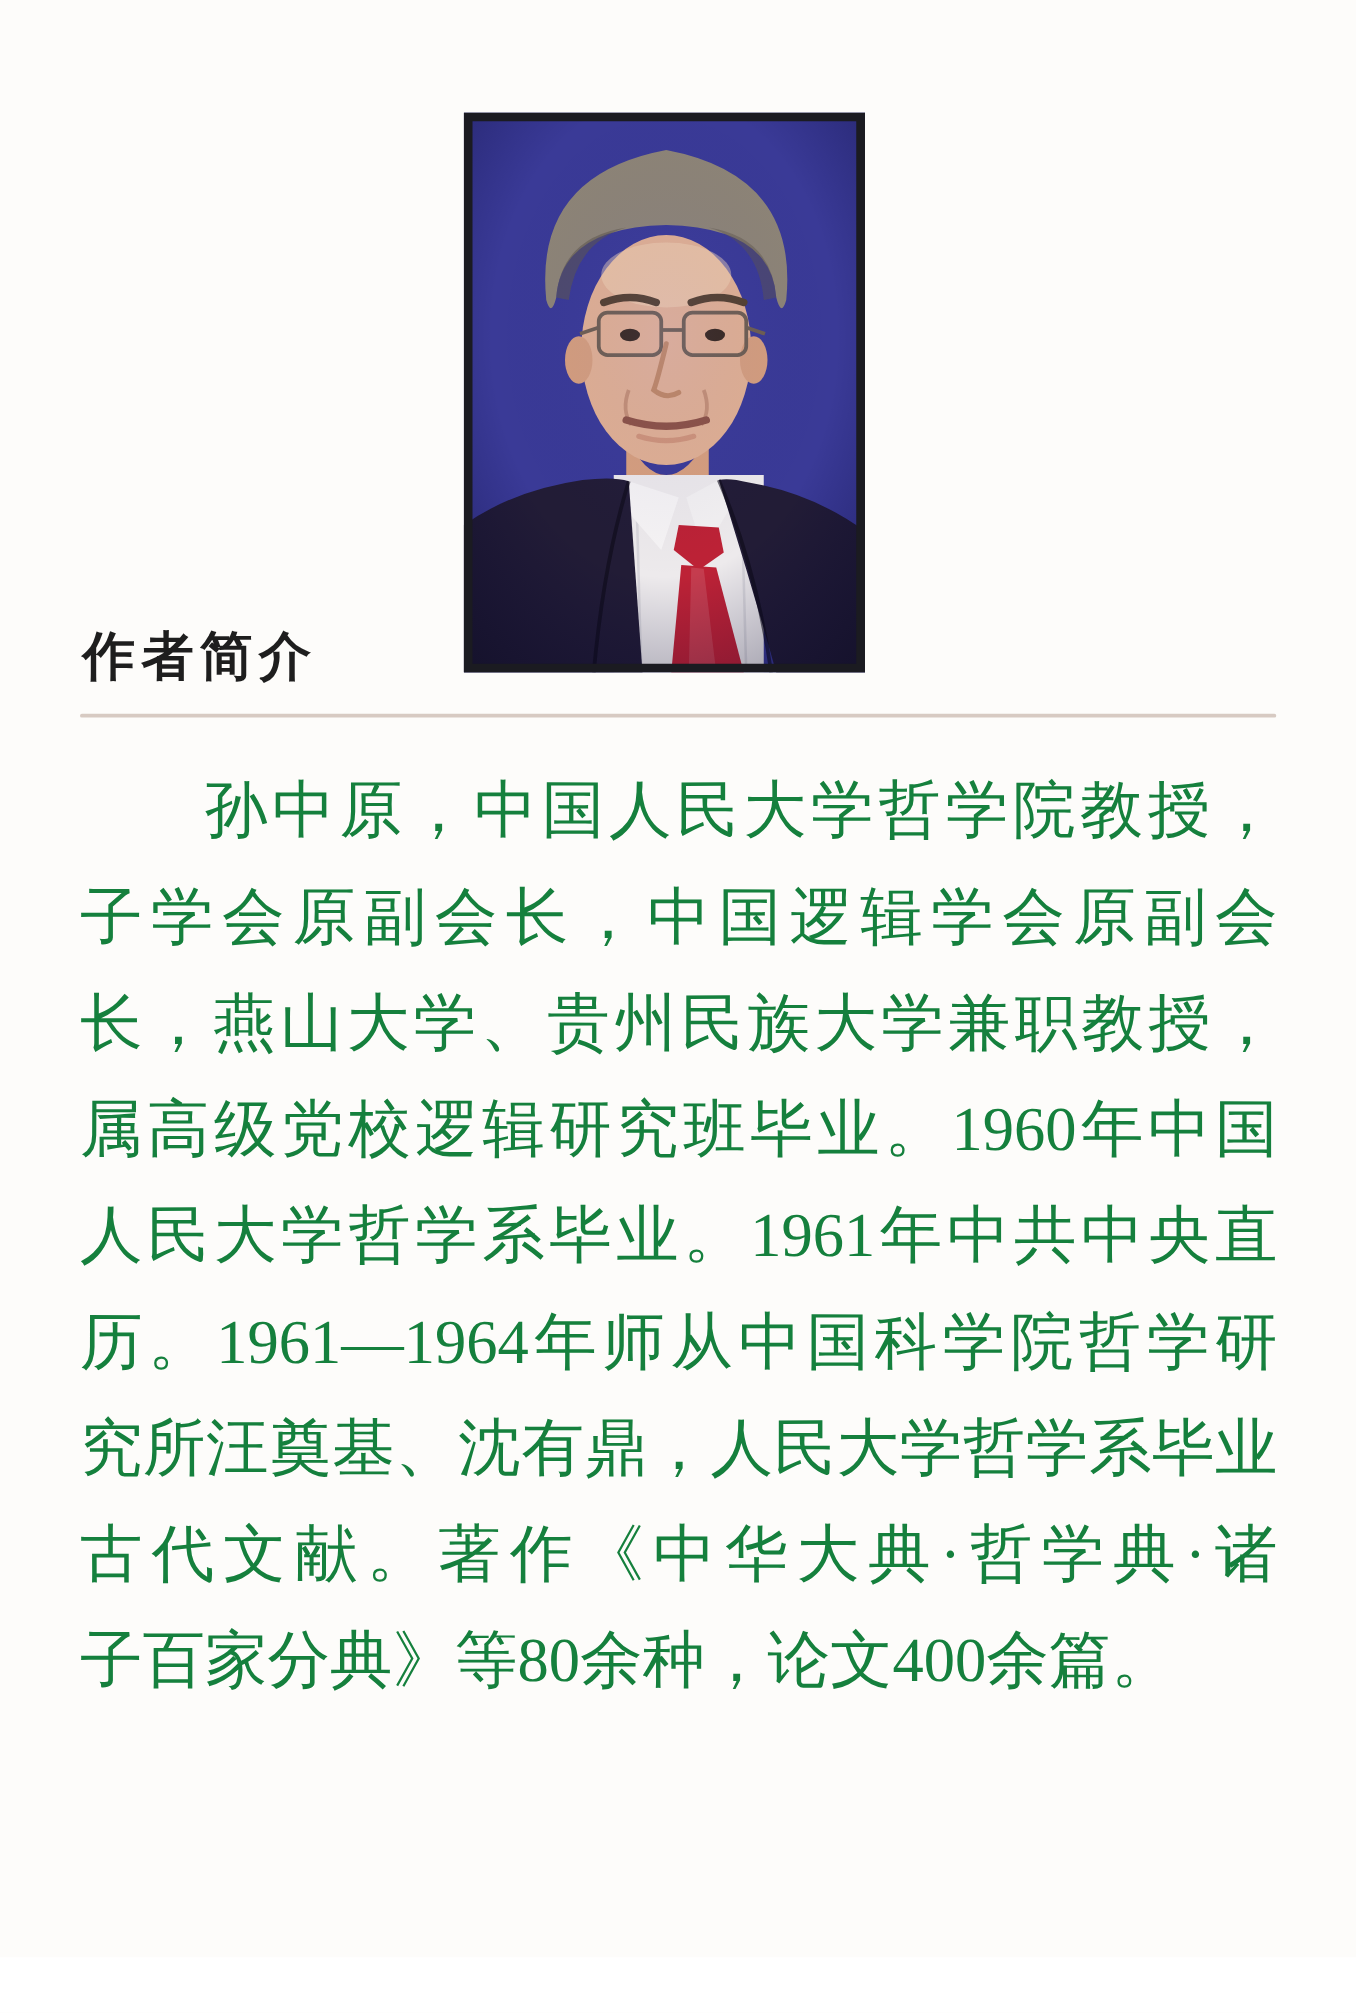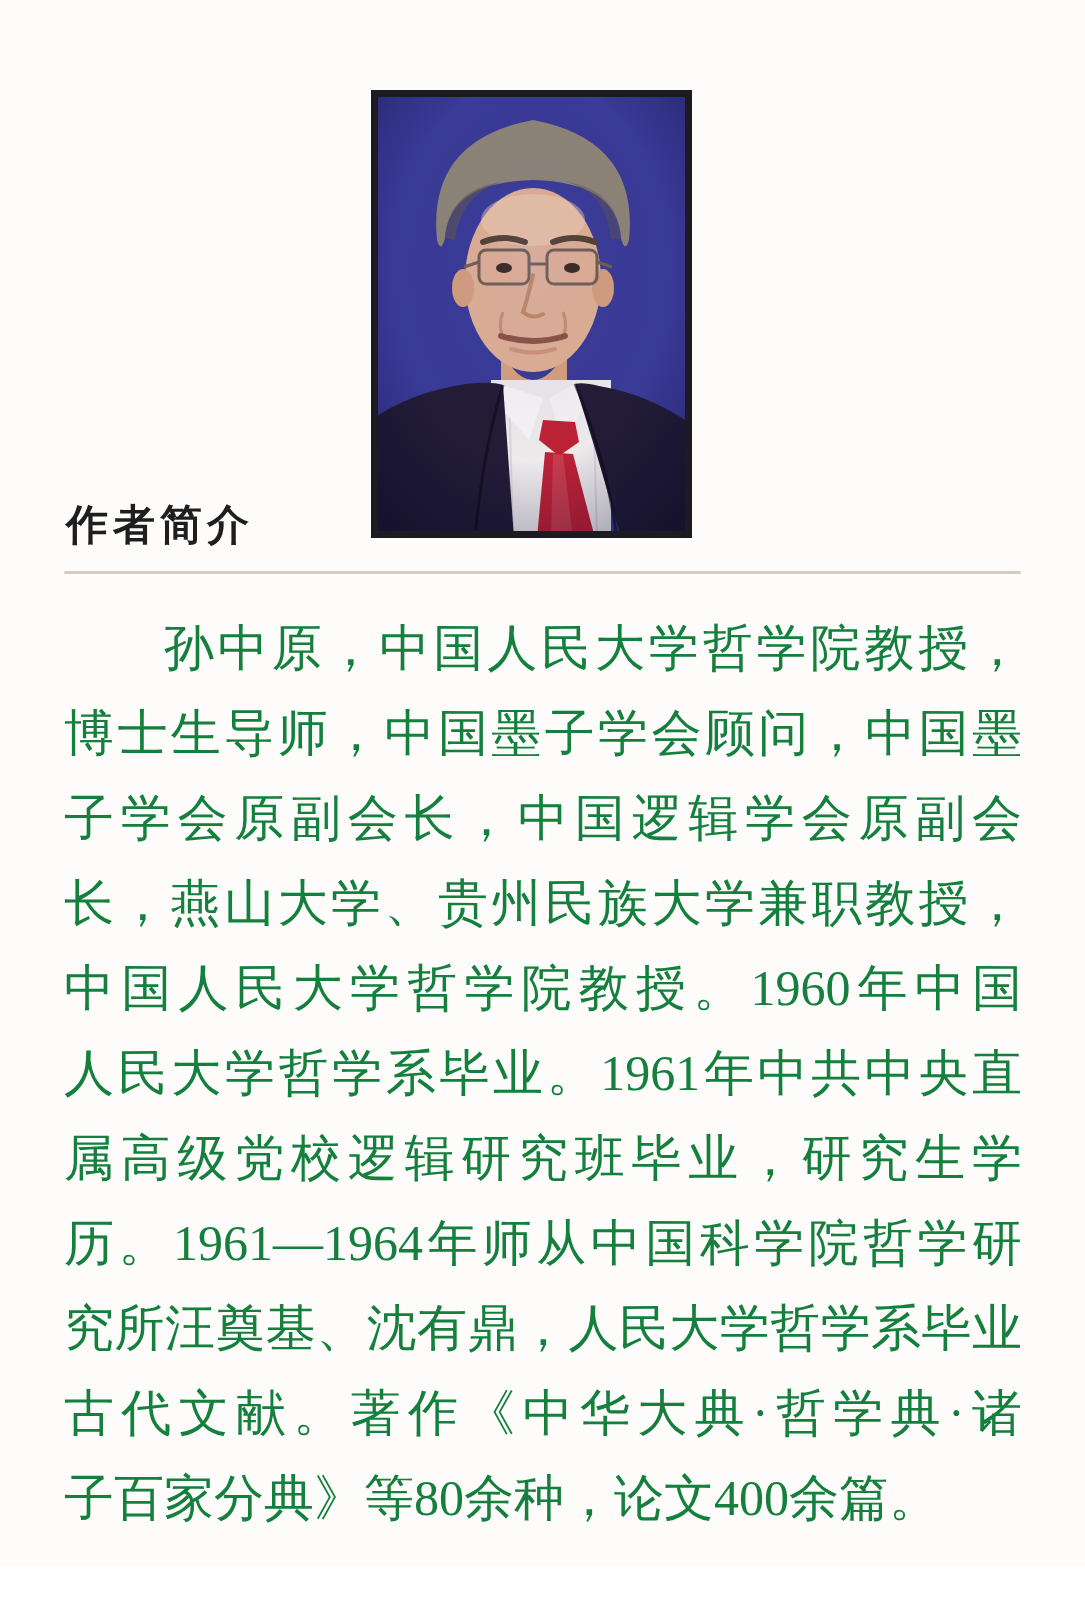--- a/index.html
+++ b/index.html
@@ -139,26 +139,24 @@
       <rect x="0" y="0" width="321" height="448" fill="url(#vig)"></rect>
       <rect x="3.5" y="3.5" width="314" height="441" fill="none" stroke-width="7" stroke="#1b1b21"></rect>
     </svg>
   </div>
 
   <div class="section-heading">作者简介</div>
   <div class="heading-divider"></div>
 
   <div class="author-bio">
     <div class="bio-line first">孙中原，中国人民大学哲学院教授，</div>
-    <div class="bio-line">博士生导师，中国墨子学会顾问，中国墨</div>
     <div class="bio-line">子学会原副会长，中国逻辑学会原副会</div>
     <div class="bio-line">长，燕山大学、贵州民族大学兼职教授，</div>
-    <div class="bio-line">中国人民大学哲学院教授。1960年中国</div>
+    <div class="bio-line">属高级党校逻辑研究班毕业。1960年中国</div>
     <div class="bio-line">人民大学哲学系毕业。1961年中共中央直</div>
-    <div class="bio-line">属高级党校逻辑研究班毕业，研究生学</div>
     <div class="bio-line">历。1961—1964年师从中国科学院哲学研</div>
     <div class="bio-line">究所汪奠基、沈有鼎，人民大学哲学系毕业</div>
     <div class="bio-line">古代文献。著作《中华大典·哲学典·诸</div>
     <div class="bio-line last">子百家分典》等80余种，论文400余篇。</div>
   </div>
 
   <div class="bottom-bar"></div>
 
 </div>
 

